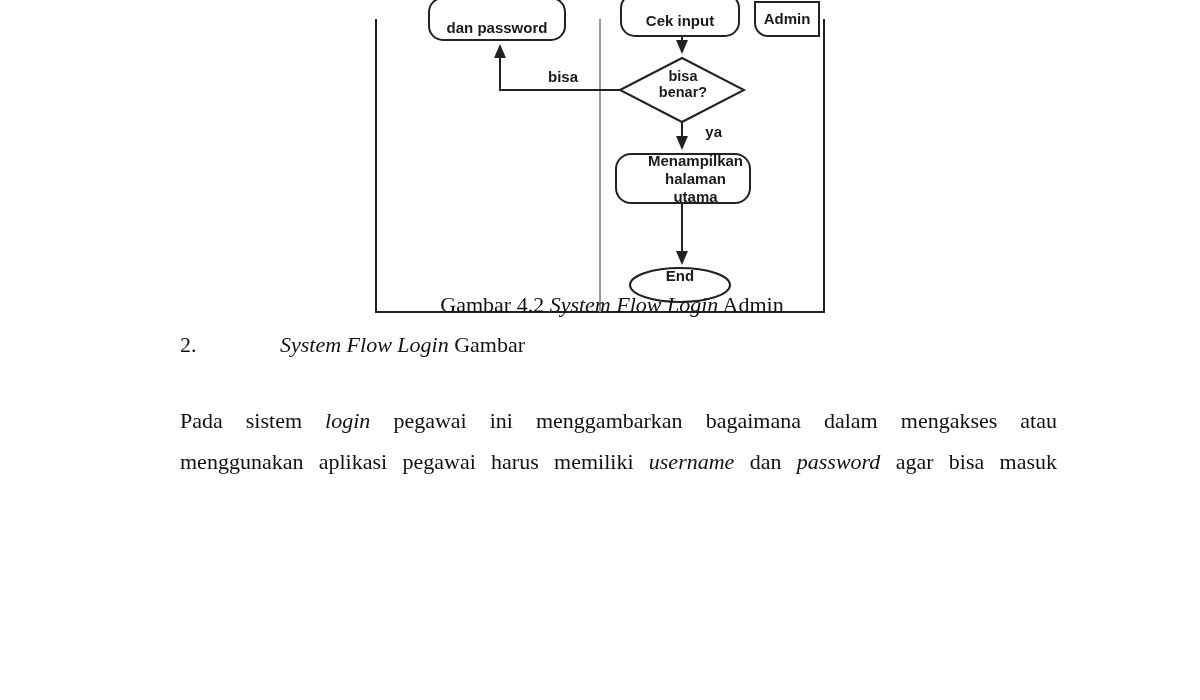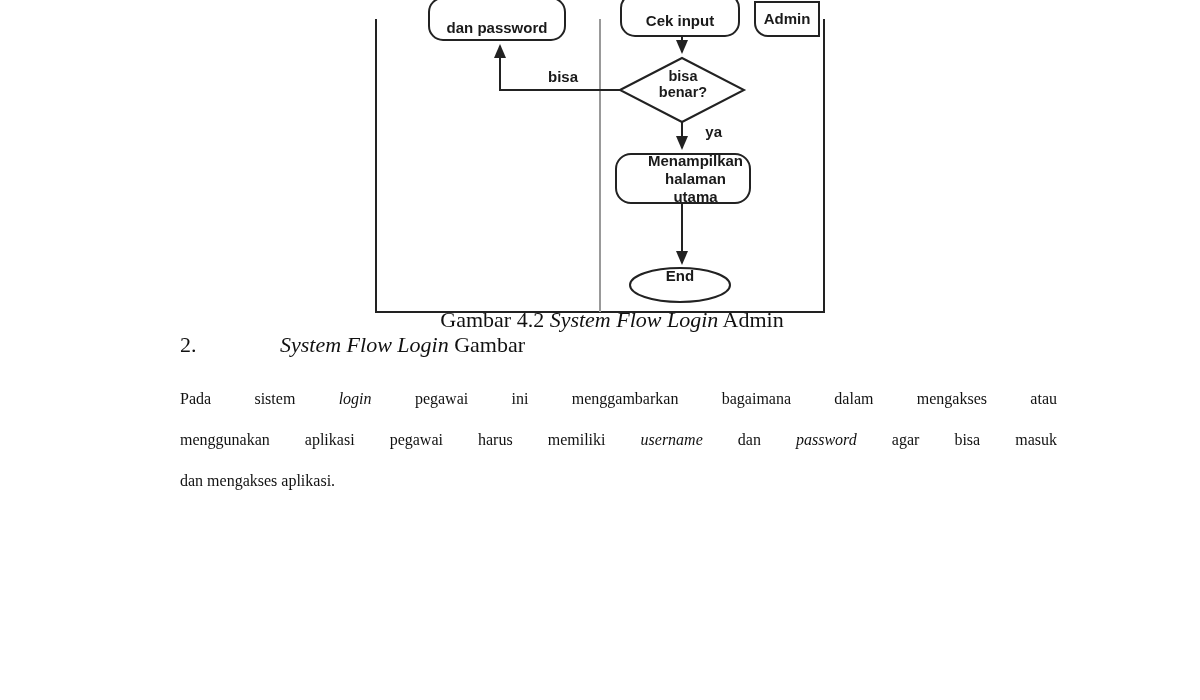--- a/index.html
+++ b/index.html
@@ -99,42 +99,42 @@
     font-size: 14.5px;
   }
   .label-tidak { left: 162px; top: 49px; width: 48px; text-align: center; }
   .label-ya    { left: 313px; top: 104px; width: 32px; text-align: right; }
   .label-end   { left: 253px; top: 248px; width: 100px; text-align: center; }
 
   
   .caption {
     position: absolute;
     left: 212px;
-    top: 306px;
+    top: 291px;
     width: 800px;
     text-align: center;
     font-size: 22px;
     line-height: 28px;
   }
   .list-item {
     position: absolute;
     left: 180px;
     top: 331px;
     width: 880px;
     font-size: 22px;
     line-height: 28px;
     display: flex;
   }
   .list-number { width: 100px; flex: 0 0 100px; }
   .paragraph {
     position: absolute;
     left: 180px;
-    top: 378px;
+    top: 400px;
     width: 877px;
-    font-size: 16px;
+    font-size: 22px;
   }
   .para-line {
     height: 41px;
     line-height: 41px;
     white-space: nowrap;
   }
   .para-line.justify {
     text-align: justify;
     text-align-last: justify;
     white-space: normal;
@@ -201,16 +201,15 @@
   <div class="caption"><span>Gambar 4.2 </span><span class="it">System Flow Login</span><span> Admin</span></div>
 
   <div class="list-item">
     <span class="list-number">2.</span>
     <span><span class="it">System Flow Login</span><span> Gambar</span></span>
   </div>
 
   <div class="paragraph">
     <div class="para-line justify"><span>Pada sistem </span><span class="it">login</span><span> pegawai ini menggambarkan bagaimana dalam mengakses atau</span></div>
     <div class="para-line justify"><span>menggunakan aplikasi pegawai harus memiliki </span><span class="it">username</span><span> dan </span><span class="it">password</span><span> agar bisa masuk</span></div>
-    <div class="para-line"><span>dan mengakses aplikasi.</span></div>
   </div>
 
 </div>
 
 </body></html>

